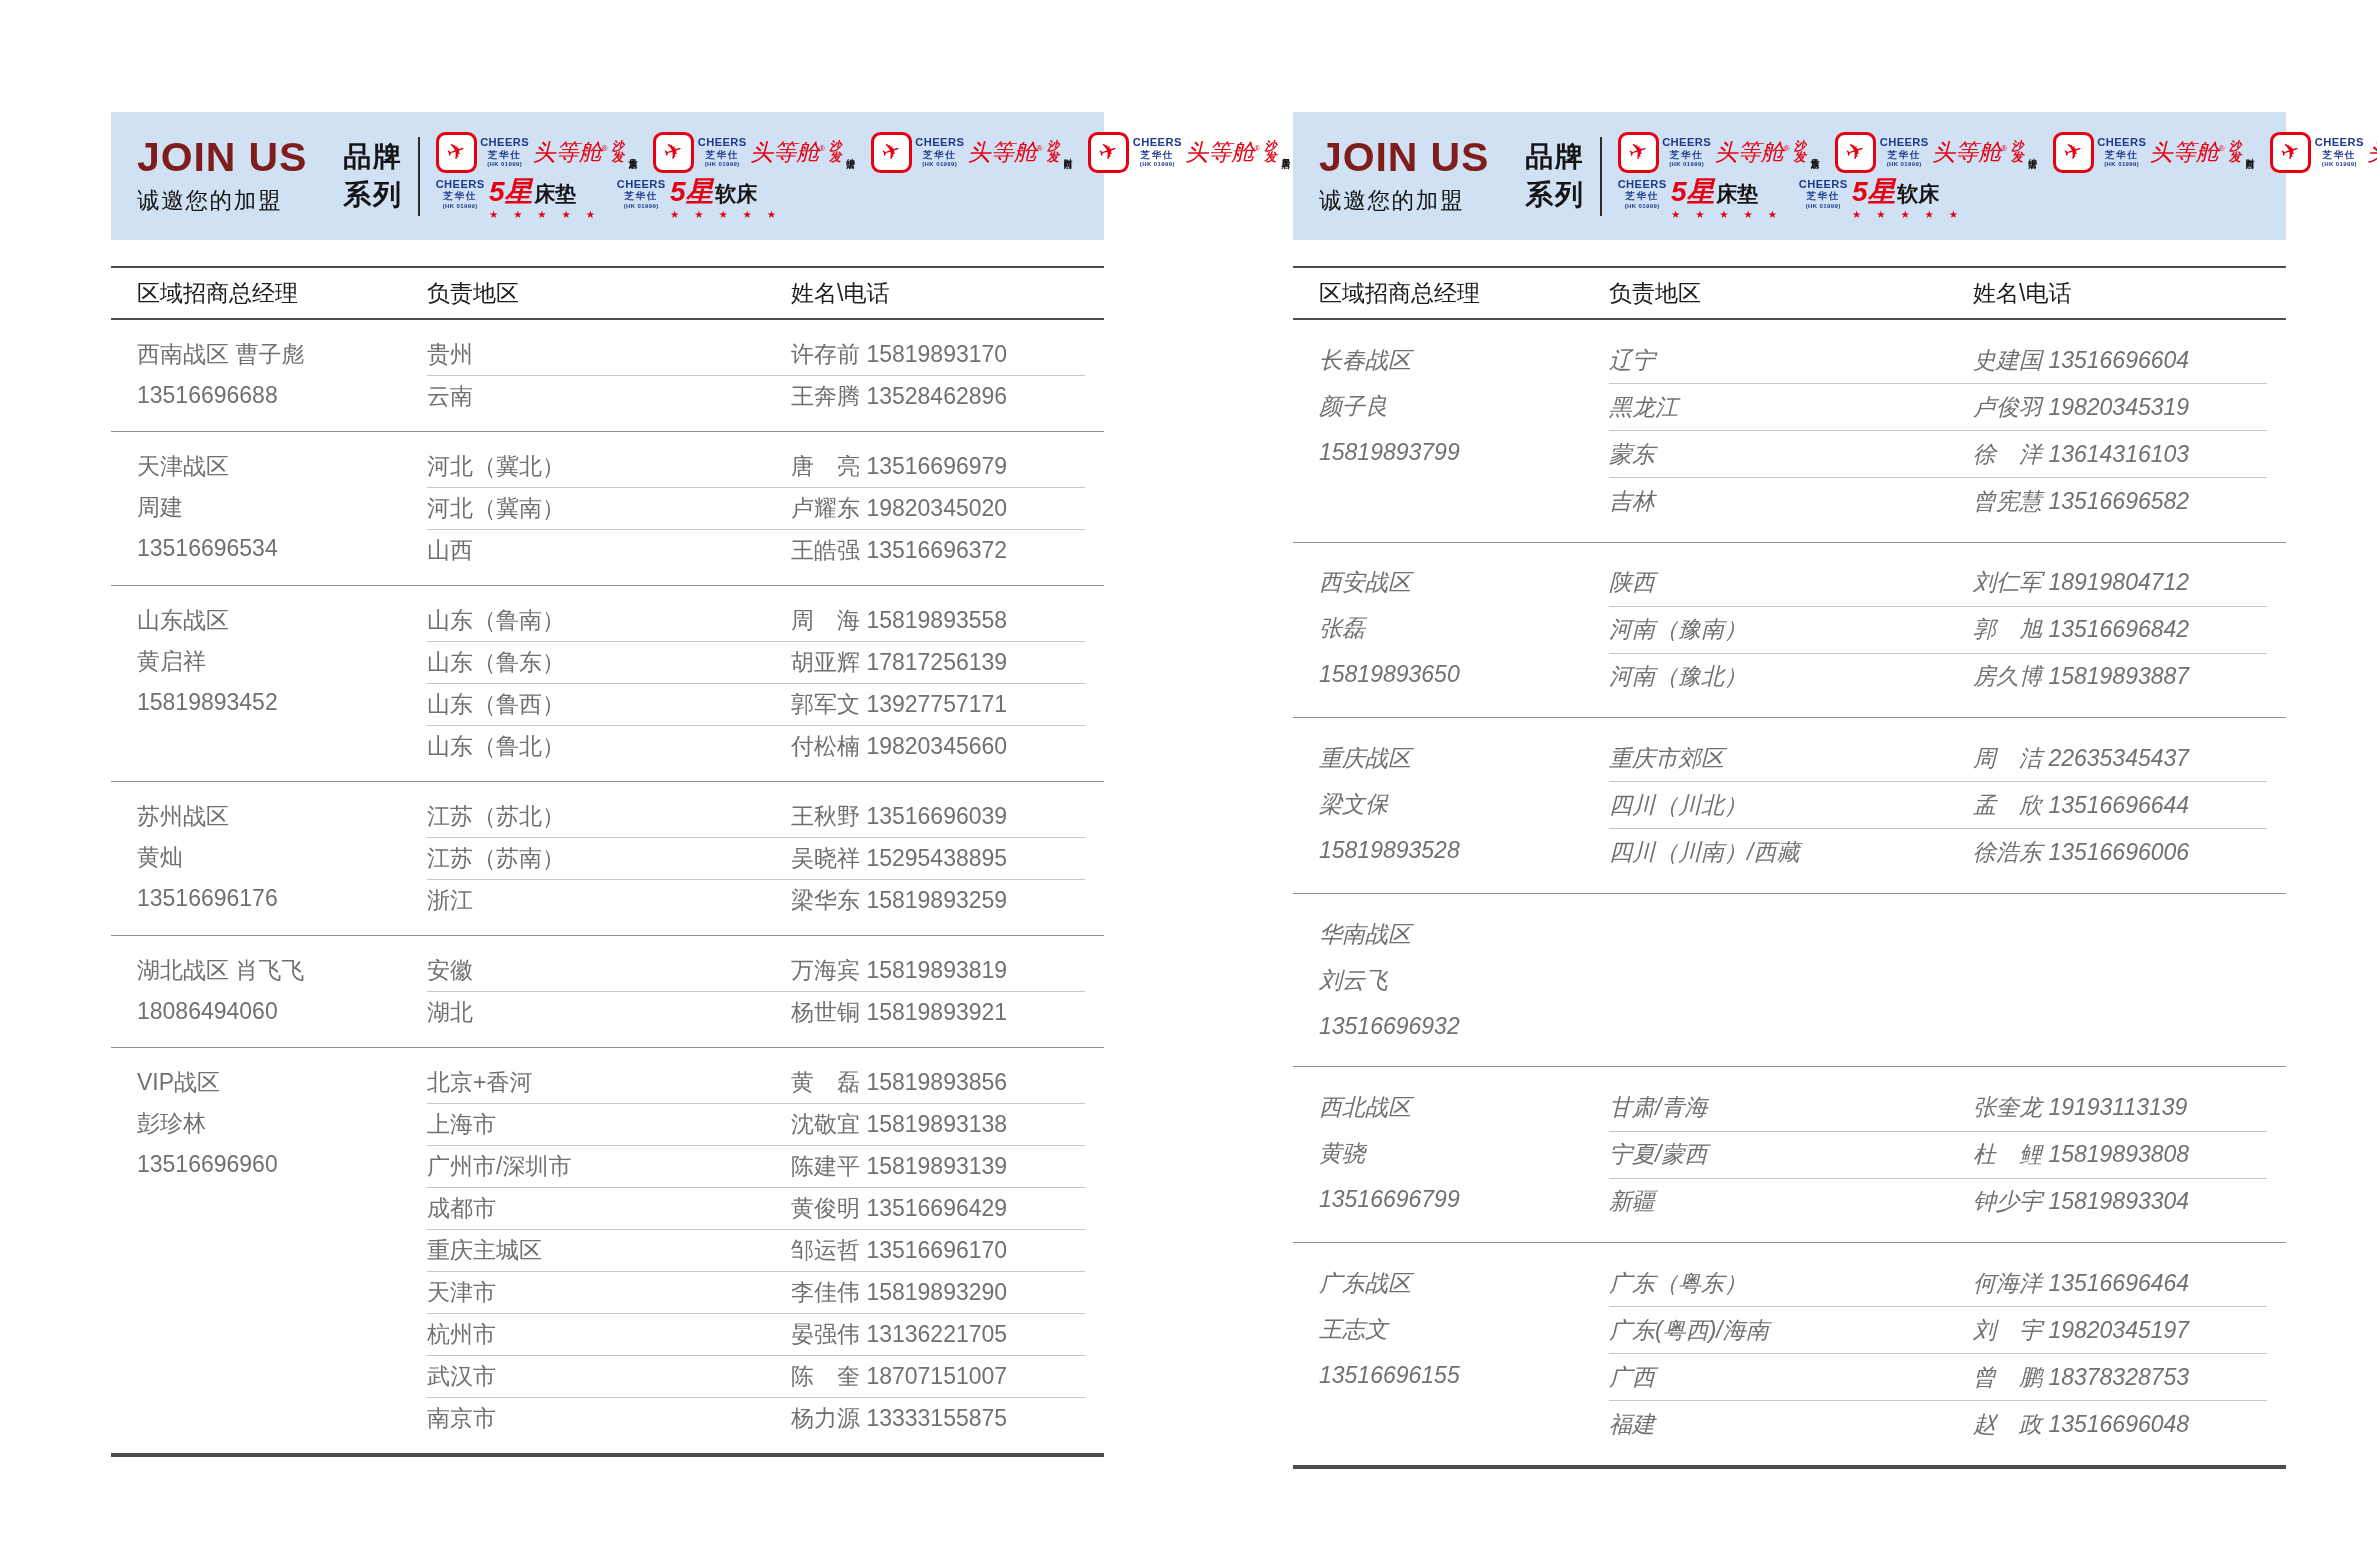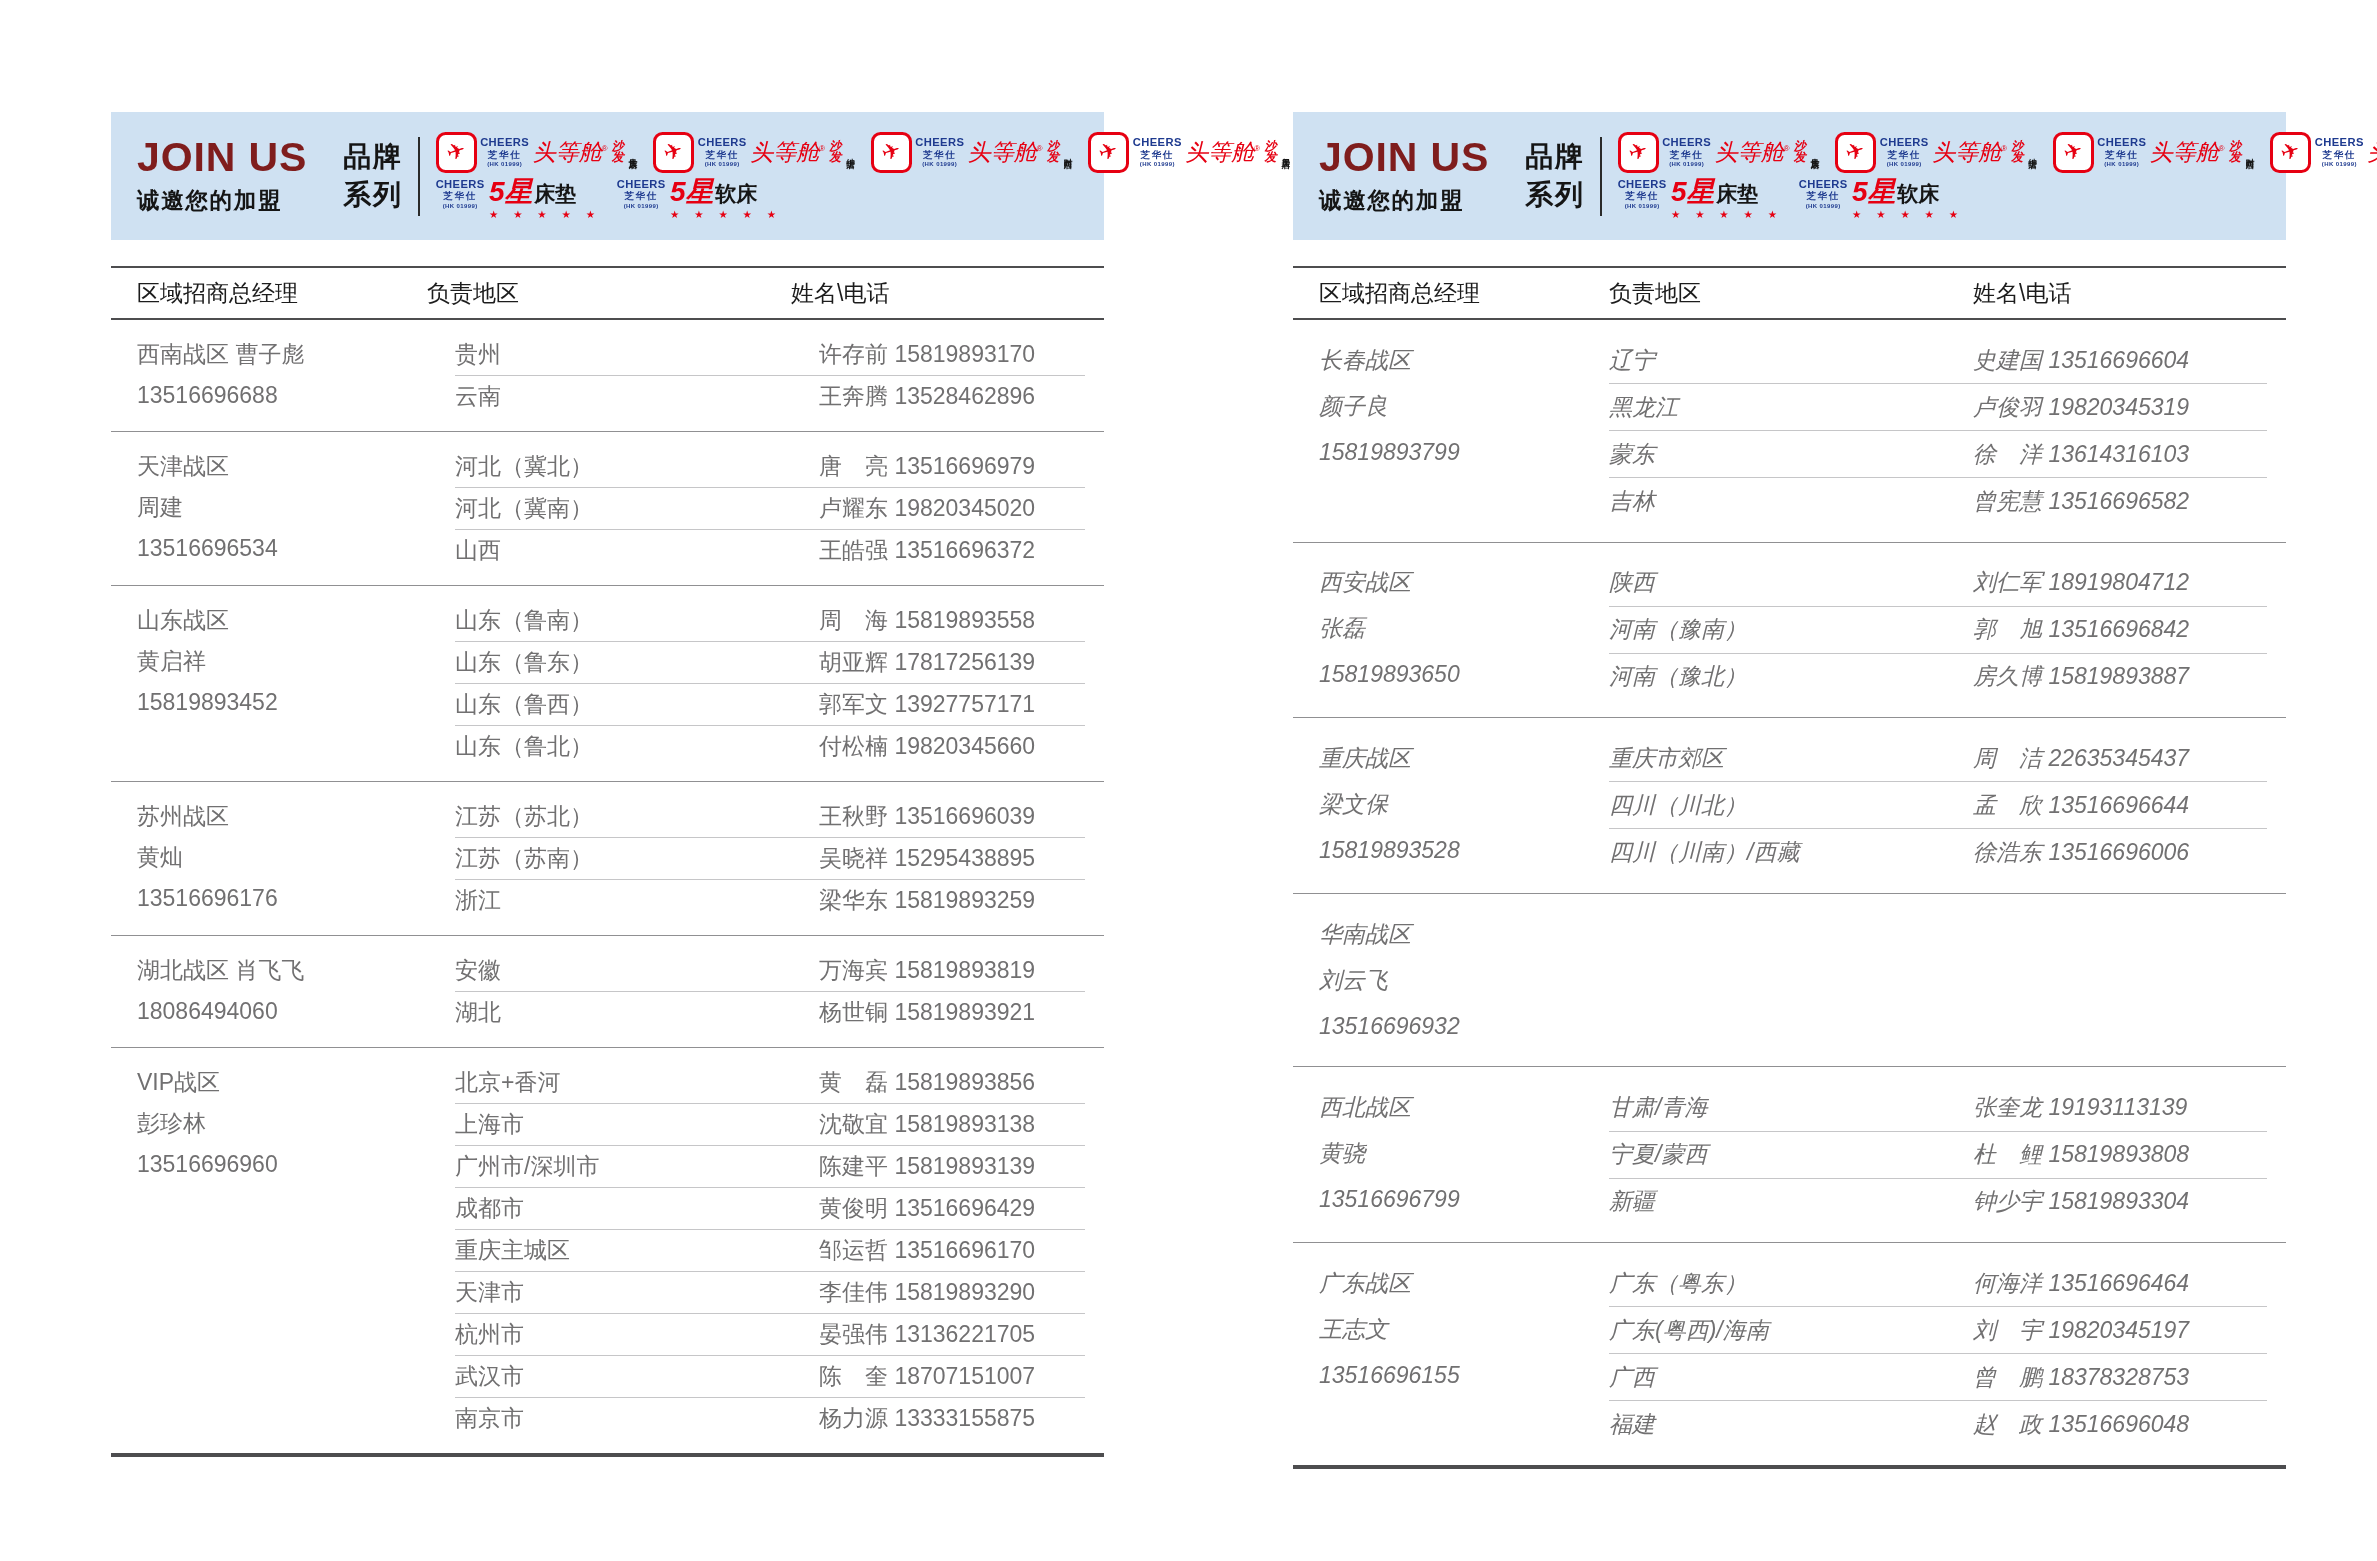--- a/index.html
+++ b/index.html
@@ -11,21 +11,21 @@
   .page{display:flex;padding-top:112px;padding-left:111px;gap:189px;}
   .panel{width:993px;flex:0 0 993px;}
 
   
   .band{
     height:128px;background:#cfe1f2;display:flex;align-items:center;
     padding-left:26px;box-sizing:border-box;
   }
   .joinus{flex:0 0 auto;}
   .joinus-title{font-size:41px;font-weight:800;color:#7f1d1d;line-height:1;letter-spacing:0.9px;}
-  .joinus-sub{font-size:22.5px;font-weight:700;color:#151515;margin-top:7px;letter-spacing:1.7px;}
+  .joinus-sub{font-size:22.5px;font-weight:400;color:#151515;margin-top:7px;letter-spacing:1.7px;}
   .series{margin-left:36px;font-size:28px;font-weight:600;color:#151515;line-height:1.35;letter-spacing:1.7px;flex:0 0 auto;}
   .vline{width:1.7px;height:79px;background:#2a2a2a;margin:0 15.6px;flex:0 0 auto;}
   .logos{display:flex;flex-direction:column;gap:6px;min-width:0;}
   .logo-row{display:flex;gap:15.6px;align-items:center;}
 
   .logo-sofa{display:flex;align-items:center;gap:3.5px;}
   .plane-box{width:35px;height:35px;border:3.5px solid #e60012;border-radius:9.5px;background:#fff;
     display:flex;align-items:center;justify-content:center;flex:0 0 auto;}
   .plane{color:#e60012;font-size:22.5px;line-height:1;transform:rotate(-18deg);}
   .cheers{display:flex;flex-direction:column;align-items:center;color:#1e3a8f;line-height:1;flex:0 0 auto;}
@@ -48,21 +48,21 @@
 
   
   .tbl{margin-top:26px;border-top:2.6px solid #4d4d4f;border-bottom:4.3px solid #4d4d4f;}
   .tbl-head{display:flex;align-items:center;border-bottom:2.6px solid #4d4d4f;height:50px;
     font-size:23px;color:#1c1c1c;}
   .col-manager{width:316px;padding-left:26px;box-sizing:border-box;flex:0 0 auto;}
   .col-region{width:364px;flex:0 0 auto;}
   .col-contact{flex:1;}
 
   .group{display:flex;}
-  .panel-left .group{padding:14px 0;gap:28px;}
+  .panel-left .group{padding:14px 0;}
   .panel-right .group{padding:17.3px 0;font-style:italic;}
   .group + .group{border-top:1.7px solid #909092;}
   .g-manager{width:316px;padding-left:26px;box-sizing:border-box;font-size:23px;color:#717071;flex:0 0 auto;}
   .mline{display:flex;align-items:center;}
   .panel-left .mline{height:41px;}
   .panel-right .mline{height:46px;}
   .g-rows{flex:1;display:flex;flex-direction:column;padding-right:19px;}
   .sub-row{display:flex;align-items:center;}
   .panel-left .sub-row{height:41px;}
   .panel-right .sub-row{height:46px;}

